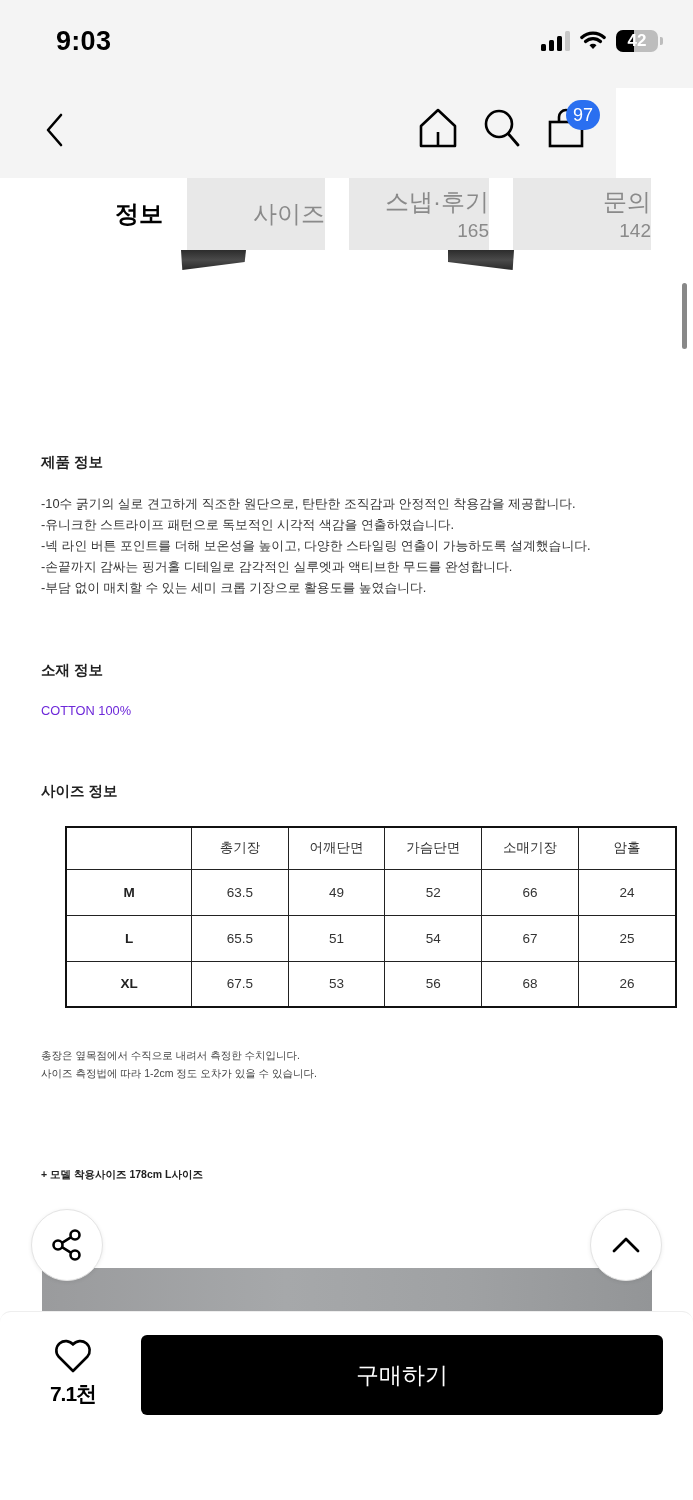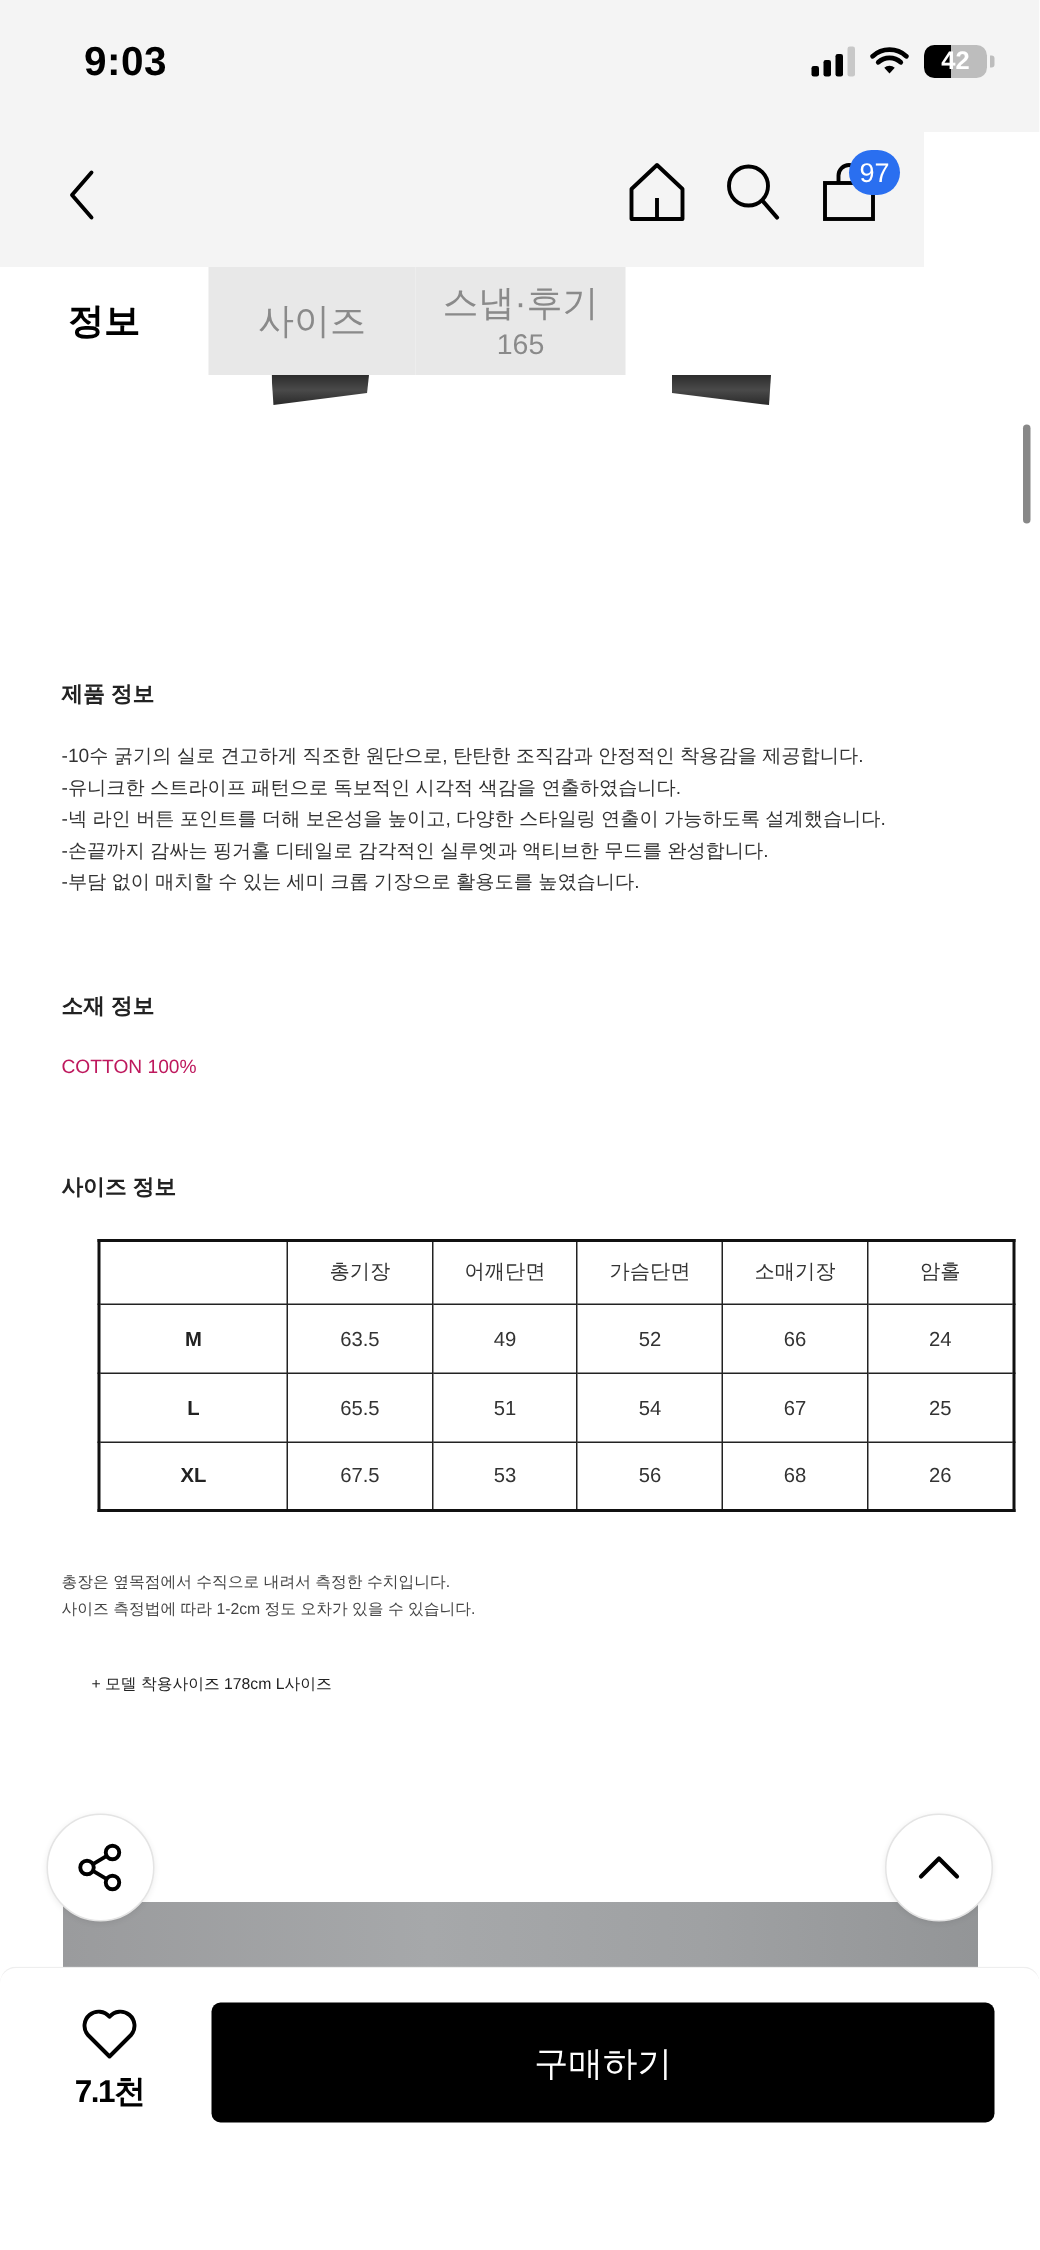--- a/index.html
+++ b/index.html
@@ -17,41 +17,41 @@
     .battery .num { position: absolute; inset: 0; display: flex; align-items: center; justify-content: center; font-size: 17px; font-weight: 700; color: #fff; }
     .battery-cap { width: 3px; height: 8px; background: #bdbdbd; border-radius: 0 2px 2px 0; margin-left: -8px; }
 
     .nav-bar { position: absolute; left: 0; top: 88px; width: 616px; height: 90px; background: #f4f4f4; }
     .back-btn { position: absolute; left: 36px; top: 20px; width: 36px; height: 44px; display: flex; align-items: center; justify-content: center; }
     .nav-right { position: absolute; right: 30px; top: 18px; display: flex; align-items: center; gap: 24px; }
     .nav-icon { width: 40px; height: 44px; display: flex; align-items: center; justify-content: center; position: relative; }
     .cart-badge { position: absolute; left: 20px; top: -6px; min-width: 34px; height: 30px; padding: 0 5px; border-radius: 15px; background: #2a6ff0; color: #fff; font-size: 18px; display: flex; align-items: center; justify-content: center; }
 
     .tabs { position: absolute; left: 0; top: 178px; width: 693px; height: 72px; display: flex; }
-    .tab { height: 72px; display: flex; flex-direction: column; align-items: center; justify-content: center; background: #e8e8e8; color: #8a8a8a; font-size: 24px; cursor: pointer; }
+    .tab { height: 72px; display: flex; flex-direction: column; align-items: flex-end; justify-content: center; background: #e8e8e8; color: #8a8a8a; font-size: 24px; cursor: pointer; margin-left: 24px; }
     .tab.active { background: #ffffff; color: #000; font-weight: 700; }
     .tab .count { font-size: 19px; color: #8a8a8a; margin-top: 2px; font-weight: 400; }
 
     .product-bits { position: absolute; top: 250px; left: 0; width: 693px; height: 22px; }
     .bit { position: absolute; top: 0; height: 20px; background: linear-gradient(180deg,#2c2c2c,#4a4a4a,#2a2a2a); }
     .bit.b1 { left: 181px; width: 65px; clip-path: polygon(0 0,100% 0,98% 60%,2% 100%); }
     .bit.b2 { left: 448px; width: 66px; clip-path: polygon(0 0,100% 0,98% 100%,0 60%); }
 
     .scrollbar { position: absolute; right: 6px; top: 283px; width: 5px; height: 66px; background: #888; border-radius: 3px; }
     .section-title { position: absolute; left: 41px; font-size: 14.5px; font-weight: 700; color: #222; }
     .desc-list { position: absolute; left: 41px; top: 493px; font-size: 12.8px; line-height: 21px; color: #333; }
-    .material { position: absolute; left: 41px; top: 703px; font-size: 12.8px; color: #be185d; }
+    .material { position: absolute; left: 41px; top: 703px; font-size: 12.8px; color: #6d28d9; }
 
     .size-table { position: absolute; left: 41px; top: 826px; width: 612px; border-collapse: collapse; border: 2px solid #111; margin-left: 24px; }
     .size-table td, .size-table th { border: 1.5px solid #222; text-align: center; font-size: 13.5px; color: #333; font-weight: 400; height: 46px; }
     .size-table th { height: 42px; }
     .size-table td.size-label { font-weight: 600; color: #222; }
 
     .note { position: absolute; left: 41px; top: 1046px; font-size: 10.5px; line-height: 18px; color: #444; }
-    .model-note { position: absolute; left: 41px; top: 1116px; font-size: 10.5px; font-weight: 400; color: #222; margin-left: 20px; }
+    .model-note { position: absolute; left: 41px; top: 1168px; font-size: 10.5px; font-weight: 700; color: #222; }
 
     .gray-image { position: absolute; left: 42px; top: 1268px; width: 610px; height: 44px; background: linear-gradient(90deg,#9a9b9d,#a6a8aa 40%,#9fa1a3 70%,#939597); }
     .float-btn { position: absolute; top: 1209px; width: 72px; height: 72px; border-radius: 50%; background: #fff; border: 1px solid #e4e4e4; box-shadow: 0 1px 4px rgba(0,0,0,0.08); display: flex; align-items: center; justify-content: center; cursor: pointer; }
     .share-btn { left: 31px; }
     .top-btn { left: 590px; }
 
     .bottom-bar { position: absolute; left: 0; top: 1311px; width: 693px; height: 189px; background: #fff; border-top: 1px solid #eee; border-radius: 11px; }
     .like-area { position: absolute; left: 40px; top: 26px; width: 66px; display: flex; flex-direction: column; align-items: center; cursor: pointer; }
     .like-count { font-size: 21px; font-weight: 700; margin-top: 6px; letter-spacing: -1px; }
     .buy-btn { position: absolute; left: 141px; top: 23px; width: 522px; height: 80px; border-radius: 6px; background: #000; color: #fff; font-size: 23px; display: flex; align-items: center; justify-content: center; border: none; cursor: pointer; }
@@ -113,20 +113,24 @@
 <div class="tabs">
   <div class="tab active" style="width:139px">
     <span>정보</span>
   </div>
   <div class="tab" style="width:138px">
     <span>사이즈</span>
   </div>
   <div class="tab" style="width:140px">
     <span>스냅·후기</span>
     <span class="count">165</span>
+  </div>
+  <div class="tab" style="width:138px">
+    <span>문의</span>
+    <span class="count">142</span>
   </div>
 </div>
 
 <div class="product-bits">
   <div class="bit b1"></div>
   <div class="bit b2"></div>
 </div>
 
 <div class="scrollbar"></div>
 

